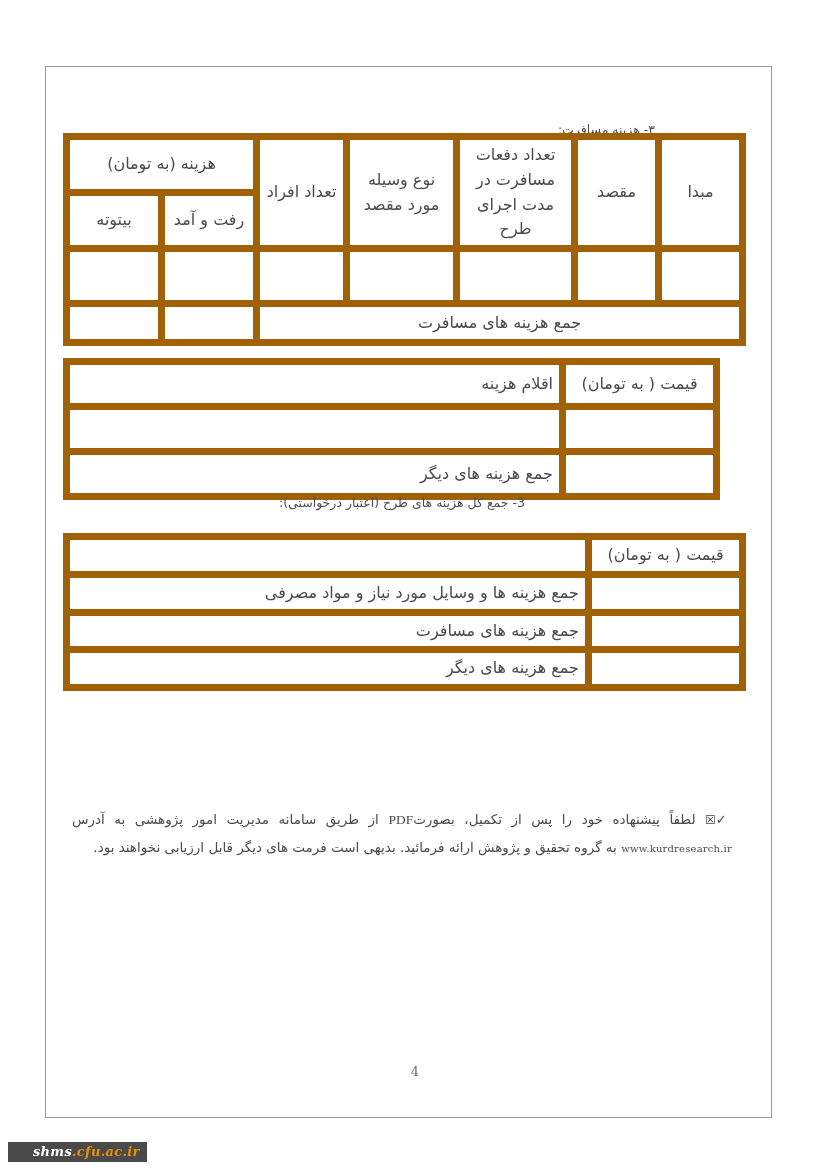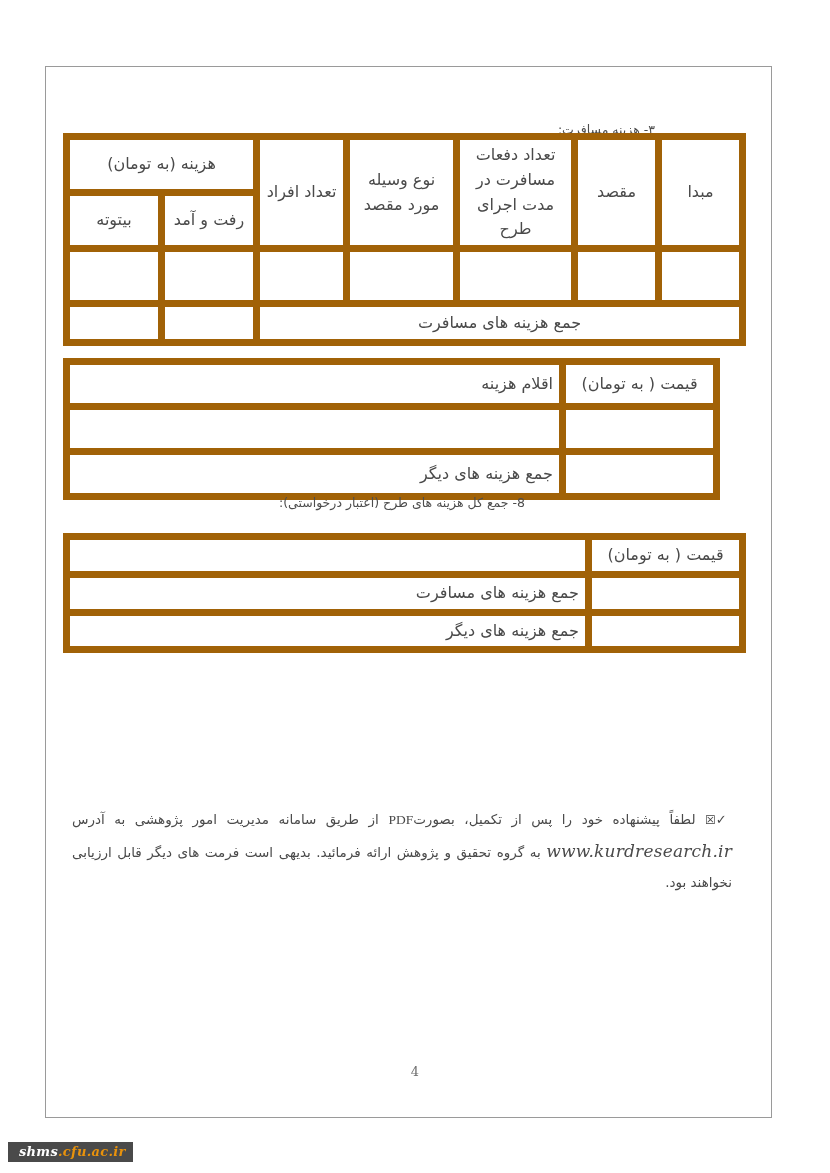--- a/index.html
+++ b/index.html
@@ -113,23 +113,22 @@
     direction: rtl;
     text-align: justify;
     font-size: 13.5px;
     line-height: 2.05;
     color: #4a4a4a;
   }
   .url-ltr {
     direction: ltr;
     unicode-bidi: isolate;
     font-family: "DejaVu Serif", "Liberation Serif", serif;
-    font-size: 17px;
+    font-size: 10px;
     letter-spacing: 0.2px;
-    font-style: italic;
   }
   .latin-inline {
     direction: ltr;
     unicode-bidi: isolate;
     font-family: Liberation Serif, serif;
   }
   .check-mark {
     font-size: 13px;
     color: #4a4a4a;
   }
@@ -151,21 +150,21 @@
     color: #6e6e6e;
     font-family: "DejaVu Serif", "Liberation Serif", serif;
   }
 
   
   #watermark {
     position: absolute;
     left: 8px;
     top: 1142px;
     background: #4a4a4a;
-    padding: 3px 7px 4px 11px;
+    padding: 3px 7px 4px 25px;
     font-family: "DejaVu Serif", "Liberation Serif", serif;
     font-style: italic;
     font-weight: bold;
     font-size: 13px;
     letter-spacing: 0.3px;
     direction: ltr;
     line-height: 1;
   }
   #watermark .wm-a { color: #ffffff; }
   #watermark .wm-b { color: #e8920c; }
@@ -234,31 +233,35 @@
         <td class="blank"></td>
         <td class="blank right"></td>
       </tr>
       <tr>
         <td class="blank"></td>
         <td class="right">جمع هزینه های دیگر</td>
       </tr>
     </tbody>
   </table>
 
-  <div class="section-heading fa" style="left:auto; right:305px; top:495px;">8- جمع کل هزینه های طرح (اعتبار درخواستی):</div>
+  <div class="section-heading fa" style="left:auto; right:305px; top:495px;">3- جمع کل هزینه های طرح (اعتبار درخواستی):</div>
 
   <table class="form-table" id="table-total">
     <colgroup>
       <col style="width:154px">
       <col style="width:522px">
     </colgroup>
     <tbody>
       <tr>
         <td>قیمت ( به تومان)</td>
         <td class="right"></td>
+      </tr>
+      <tr>
+        <td class="blank"></td>
+        <td class="right">جمع هزینه ها و وسایل مورد نیاز و مواد مصرفی</td>
       </tr>
       <tr>
         <td class="blank"></td>
         <td class="right">جمع هزینه های مسافرت</td>
       </tr>
       <tr>
         <td class="blank"></td>
         <td class="right">جمع هزینه های دیگر</td>
       </tr>
     </tbody>

